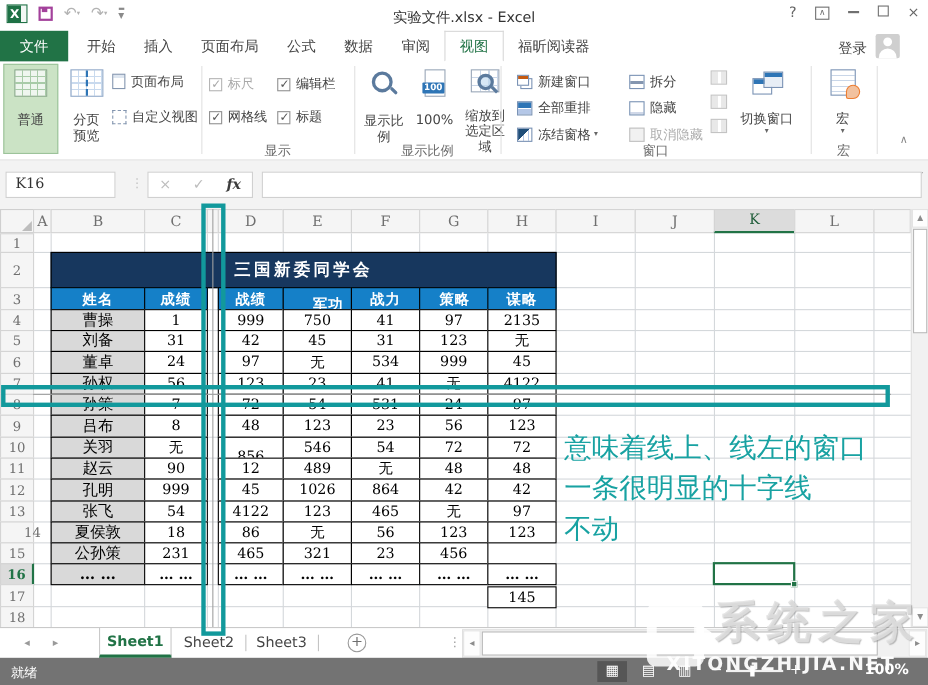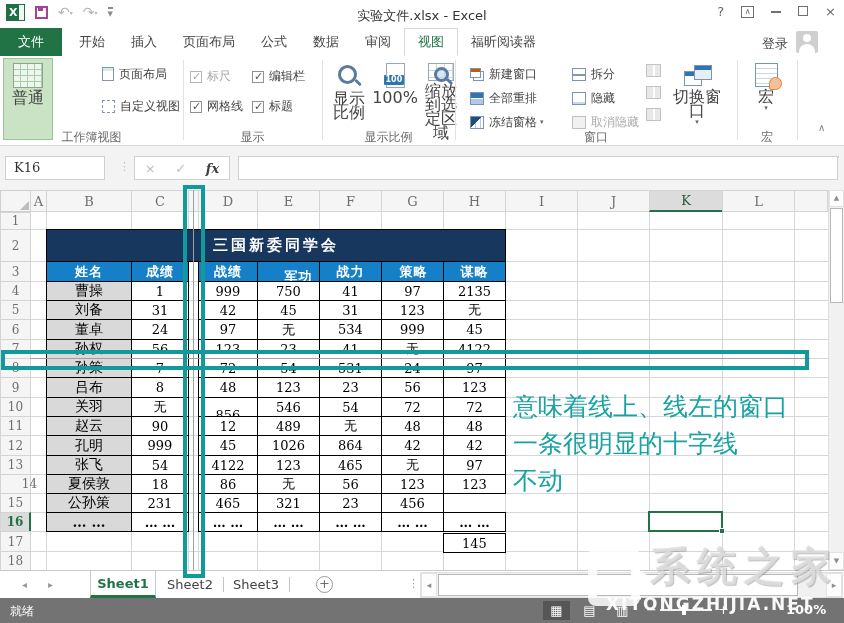--- a/index.html
+++ b/index.html
@@ -32,21 +32,21 @@
   .avatar{position:absolute;right:26px;top:3px;width:22px;height:22px;background:#CFCFCF;border-radius:2px;overflow:hidden;cursor:pointer;}
   .avatar::before{content:"";position:absolute;left:7px;top:3px;width:8px;height:8px;border-radius:50%;background:#fff;}
   .avatar::after{content:"";position:absolute;left:3px;top:13px;width:16px;height:12px;border-radius:8px 8px 0 0;background:#fff;}
 
   
   .ribbon{position:absolute;left:0;top:56px;width:844px;height:90px;background:#fff;border-bottom:1px solid #D9D9D9;font-size:12px;color:#444;}
   .rsep{position:absolute;top:4px;height:80px;width:1px;background:#E2E2E2;}
   .glabel{position:absolute;top:73px;height:15px;font-size:12px;color:#6B6B6B;text-align:center;white-space:nowrap;}
   .bigbtn{position:absolute;top:2px;height:82px;display:flex;flex-direction:column;align-items:center;padding-top:5px;cursor:pointer;}
   .bigbtn.on{background:#CBE3C5;border:1px solid #9CC39A;padding-top:4px;}
-  .blabel{margin-top:3px;font-size:16px;line-height:14px;color:#444;text-align:center;}
+  .blabel{margin-top:14px;font-size:12px;line-height:14px;color:#444;text-align:center;}
   .caret{font-size:7px;color:#666;line-height:8px;}
   .ritem{position:absolute;height:20px;display:flex;align-items:center;font-size:12px;color:#444;white-space:nowrap;cursor:pointer;}
   .ritem.dis{color:#ACACAC;}
   .chk{position:absolute;display:flex;align-items:center;font-size:12px;color:#444;cursor:pointer;white-space:nowrap;}
   .chk .box{width:12px;height:12px;border:1px solid #919191;background:#fff;margin-right:5px;position:relative;}
   .chk .box::after{content:"✓";position:absolute;left:1px;top:-2px;font-size:11px;color:#555;}
   .chk.dis{color:#A8A8A8;}.chk.dis .box{border-color:#B5B5B5;}.chk.dis .box::after{color:#A8A8A8;}
   .collapse{position:absolute;left:818px;top:66px;font-size:10px;color:#888;cursor:pointer;}
 
   .ico-normal{width:30px;height:25px;border:1px solid #86A886;background:
@@ -191,29 +191,32 @@
     <div class="tab">福昕阅读器</div>
     <div class="signin">登录</div>
     <div class="avatar"></div>
   </div>
 
   <div class="ribbon">
     <div class="bigbtn on" style="left:3px;width:50px;">
       <span class="ico-normal"></span>
       <span class="blabel">普通</span>
     </div>
+    <div class="bigbtn" style="left:56px;width:45px;">
+      <span class="ico-pbp"></span>
+      <span class="blabel" style="width:30px;">分页预览</span>
+    </div>
     <div class="ritem" style="left:102px;top:8px;">
       <span class="sico sico-doc"></span>
       <span>页面布局</span>
     </div>
     <div class="ritem" style="left:102px;top:40px;">
       <span class="sico sico-custom"></span>
       <span>自定义视图</span>
     </div>
-    <div class="glabel" style="left:0;width:183px;">工作簿视图</div>
     <div class="rsep" style="left:183px;"></div>
 
     <label class="chk dis" style="left:190px;top:12px;">
       <span class="box"></span>
       <span>标尺</span>
     </label>
     <label class="chk" style="left:252px;top:12px;">
       <span class="box"></span>
       <span>编辑栏</span>
     </label>

